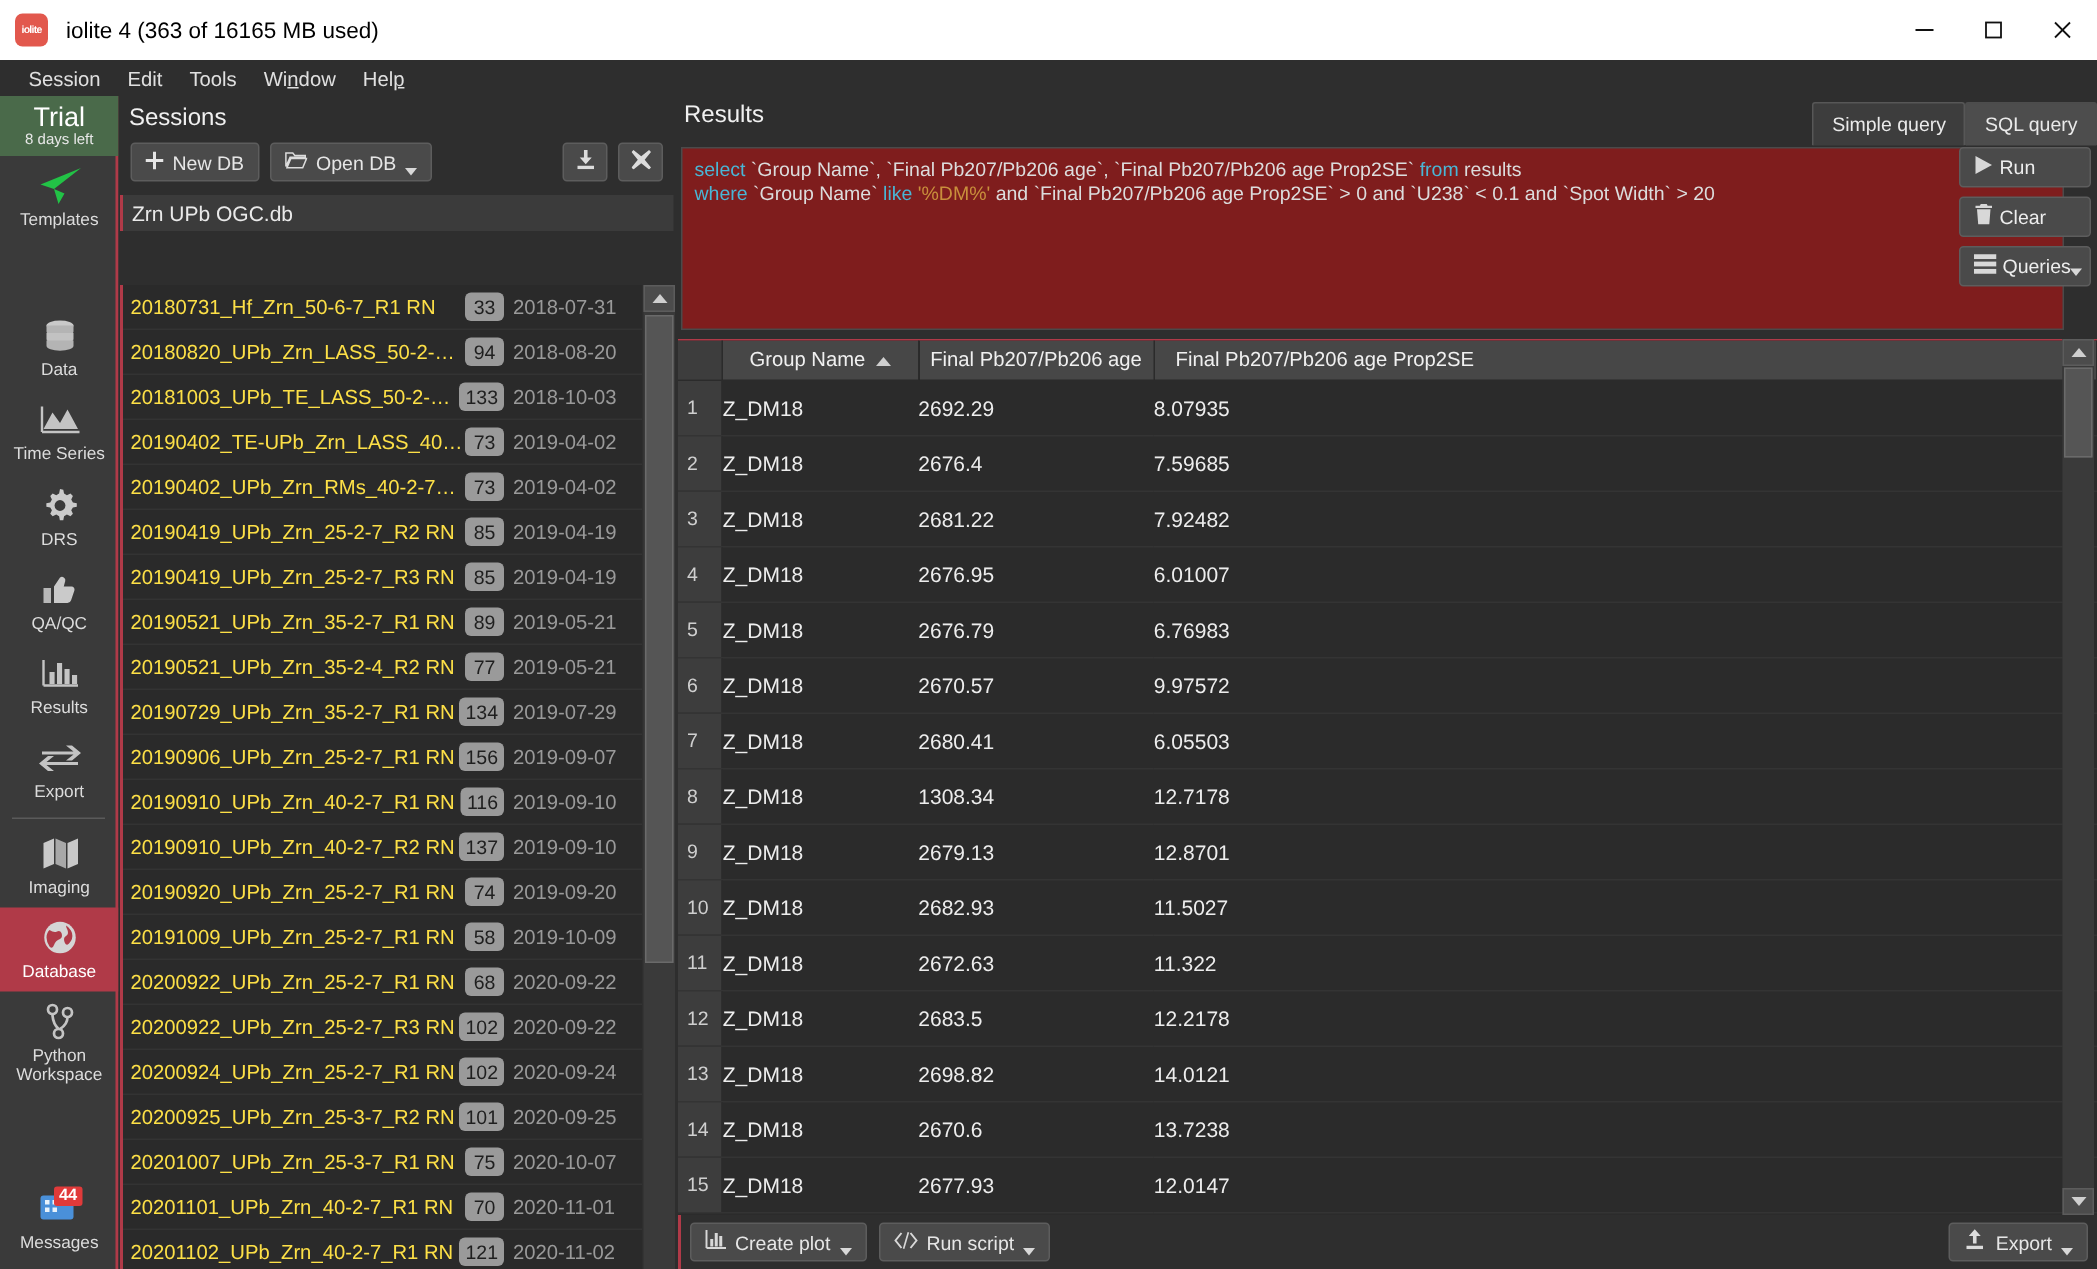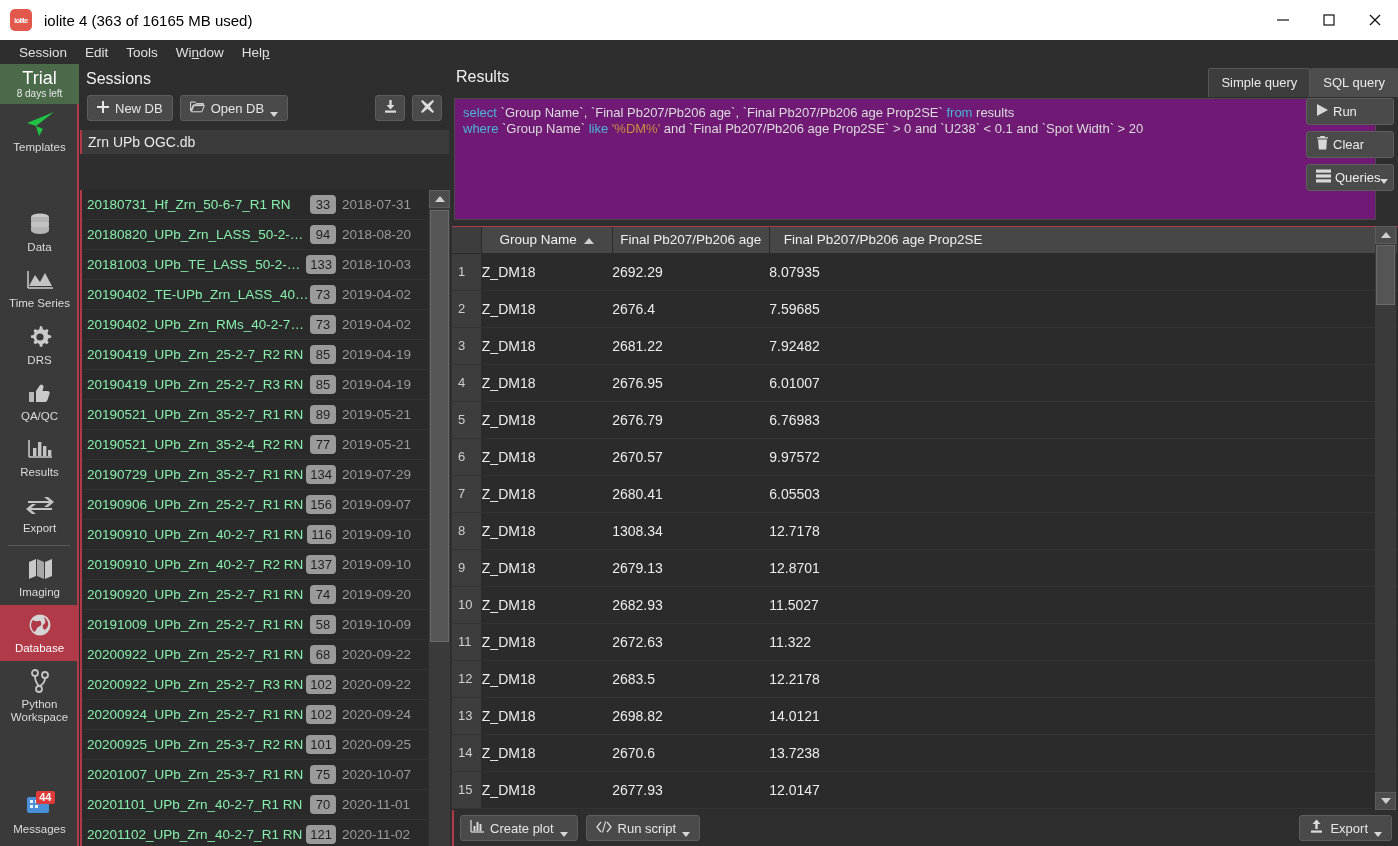--- a/index.html
+++ b/index.html
@@ -92,21 +92,21 @@
   }
   .session-list-wrap {
     position: absolute; left: 1px; top: 126px; width: 348px; bottom: 0;
     background: #2a2a2a; border-left: 2px solid #b03a48; overflow: hidden;
   }
   .session-row {
     height: 30px; display: flex; align-items: center; padding-left: 5px;
     border-bottom: 1px solid #333333;
   }
   .session-name {
-    font-size: 13.5px; color: #86efac; white-space: nowrap; overflow: hidden;
+    font-size: 13.5px; color: #fde047; white-space: nowrap; overflow: hidden;
     text-overflow: ellipsis; flex: 1;
   }
   .session-count {
     min-width: 26px; height: 19px; background: #9a9a9a; color: #1f1f1f;
     border-radius: 4px; font-size: 13px; display: flex; align-items: center;
     justify-content: center; padding: 0 4px; margin-right: 6px;
   }
   .session-date { font-size: 13.5px; color: #9a9a9a; width: 86px; white-space: nowrap; }
 
   
@@ -135,21 +135,21 @@
   .qtabs { position: absolute; right: 0; top: 4px; display: flex; align-items: flex-end; }
   .qtab {
     font-size: 13px; color: #eaeaea; padding: 6px 12px 7px 12px;
     background: #3d3d3d; border: 1px solid #575757; border-bottom: none;
     border-radius: 2px 2px 0 0;
   }
   .qtab.active { background: #4d4d4d; border-color: #4d4d4d; }
   .editor-area { position: relative; height: 124px; margin: 0 2px 0 2px; }
   .sql-editor {
     position: absolute; left: 2px; top: 0; width: 922px; height: 122px;
-    background: #701a75; border: 1px solid #4a4a4a;
+    background: #7f1d1d; border: 1px solid #4a4a4a;
     padding: 6px 8px; font-size: 13px; line-height: 16px; color: #dcdcdc;
     white-space: pre-wrap; overflow: hidden;
   }
   .kw { color: #49b6d6; }
   .str { color: #c98f3c; }
   .side-btns {
     position: absolute; right: 2px; top: 0; width: 88px;
     display: flex; flex-direction: column; gap: 6px;
   }
   .side-btn {

